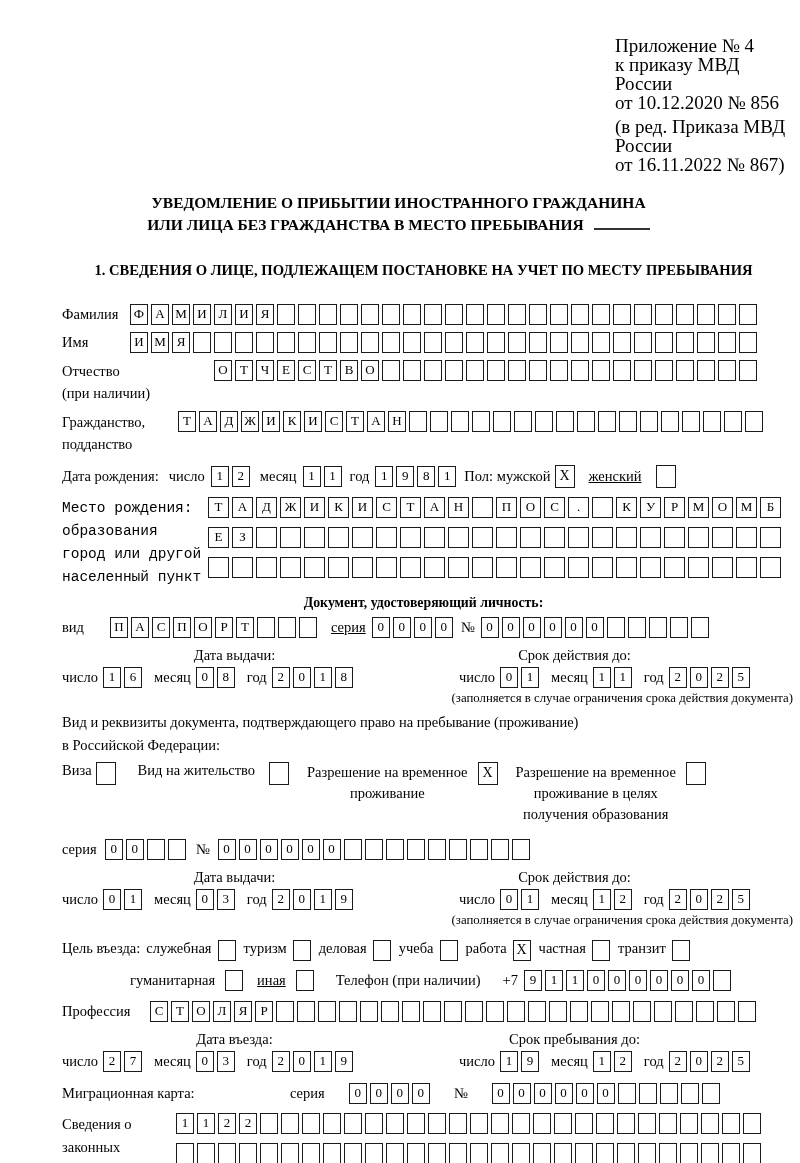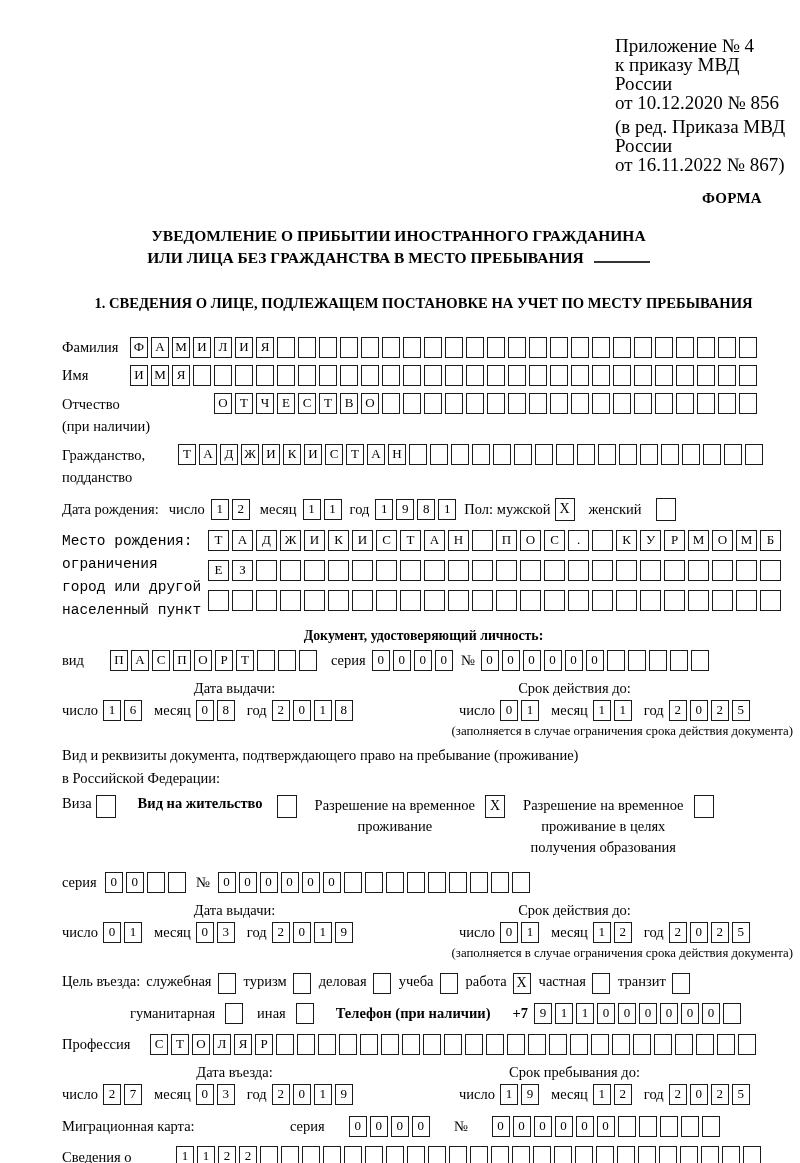--- a/index.html
+++ b/index.html
@@ -27,21 +27,21 @@
     text-align:center;font-size:13px;line-height:18px;flex:0 0 auto;background:#fff;
   }
   .wide .cell{width:21px;}
   .stack{display:flex;flex-direction:column;gap:9px;}
   .checkbox{
     box-sizing:border-box;display:inline-block;width:20px;height:23px;border:1.6px solid #1b1b1b;
     text-align:center;font-size:14px;line-height:20px;vertical-align:middle;background:#fff;flex:0 0 auto;
   }
   .checkbox.sm{width:18px;height:21px;line-height:18px;}
   .ml4{margin-left:4px;} .ml6{margin-left:6px;} .ml8{margin-left:8px;} .ml10{margin-left:10px;}
-  .ml14{margin-left:14px;} .ml18{margin-left:18px;} .ml22{margin-left:22px;font-weight:bold;}
+  .ml14{margin-left:14px;text-decoration:underline;} .ml18{margin-left:18px;} .ml22{margin-left:22px;}
   
   .date-heads{display:flex;margin-top:9px;}
   .dh-left{width:345px;text-align:center;}
   .dh-right{width:335px;text-align:center;}
   .date-vals{display:flex;align-items:center;margin-top:3px;}
   .dv-left{width:345px;display:flex;align-items:center;}
   .dv-right{display:flex;align-items:center;margin-left:52px;}
   .dlbl{margin-right:5px;}
   .dlbl2{margin-left:12px;margin-right:5px;}
   .valid-note{text-align:right;font-size:12.8px;margin-top:3px;padding-right:2px;}
@@ -59,21 +59,20 @@
 <div class="page">
 
   <div class="annex">
     <div>Приложение № 4</div>
     <div>к приказу МВД России</div>
     <div>от 10.12.2020 № 856</div>
     <div class="gap-top">(в ред. Приказа МВД России</div>
     <div>от 16.11.2022 № 867)</div>
   </div>
 
-  <div class="forma">ФОРМА</div>
 
   <div class="title">
     <div>УВЕДОМЛЕНИЕ О ПРИБЫТИИ ИНОСТРАННОГО ГРАЖДАНИНА</div>
     <div>
       <span>ИЛИ ЛИЦА БЕЗ ГРАЖДАНСТВА В МЕСТО ПРЕБЫВАНИЯ</span><span class="blank-line"></span>
     </div>
   </div>
 
   <div class="sec-heading">1. СВЕДЕНИЯ О ЛИЦЕ, ПОДЛЕЖАЩЕМ ПОСТАНОВКЕ НА УЧЕТ ПО МЕСТУ ПРЕБЫВАНИЯ</div>
 
@@ -242,21 +241,21 @@
       </span>
     <span class="lbl ml8">Пол: мужской</span>
     <span class="checkbox ml4">X</span>
     <span class="lbl ml14">женский</span>
     <span class="checkbox ml14"></span>
   </div>
 
   <div class="row top" style="margin-top:9px;">
     <span class="lbl-block" style="width:146px;line-height:23px;font-family:Liberation Mono, monospace;">
       <div>Место рождения:</div>
-      <div>ограничения</div>
+      <div>образования</div>
       <div>город или другой</div>
       <div>населенный пункт</div>
     </span>
     <span class="stack">
       <span class="cells wide">
           <span class="cell">Т</span>
           <span class="cell">А</span>
           <span class="cell">Д</span>
           <span class="cell">Ж</span>
           <span class="cell">И</span>

